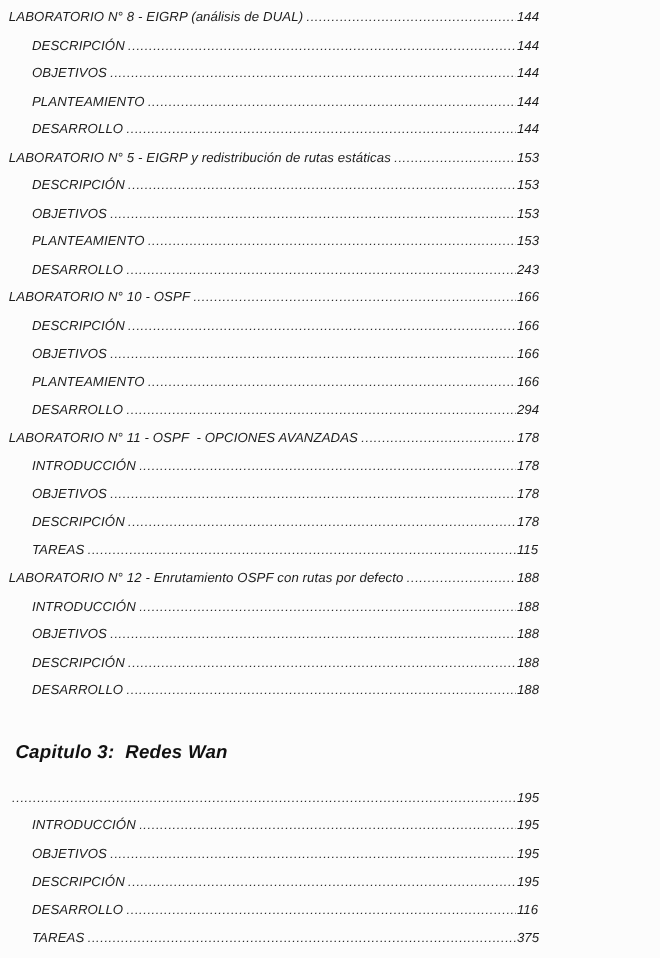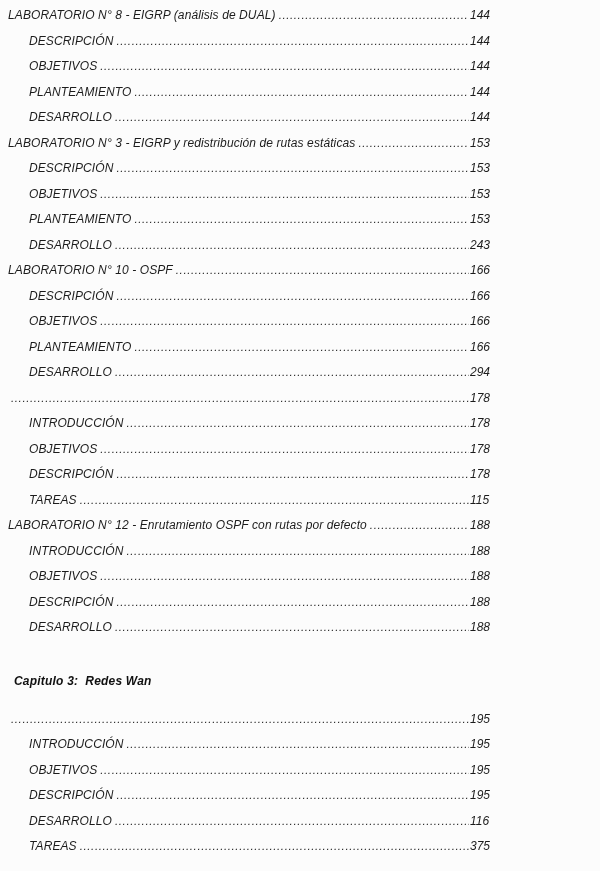--- a/index.html
+++ b/index.html
@@ -46,21 +46,21 @@
     content: "........................................................................................................................................................................................................................................";
     letter-spacing: 0.6px;
   }
   .toc-page {
     flex: 0 0 auto;
     min-width: 24px;
     text-align: left;
     white-space: nowrap;
   }
   .chapter-heading {
-    font-size: 12px;
+    font-size: 17px;
     font-weight: bold;
     color: #111111;
     white-space: pre;
     margin: 33px 0 19px 6px;
     letter-spacing: 0.2px;
   }
 </style>
 </head>
 <body>
 
@@ -90,21 +90,21 @@
     <span class="toc-page">144</span>
   </div>
 
   <div class="toc-row level-2">
     <span class="toc-label">DESARROLLO</span>
     <span class="toc-leader"></span>
     <span class="toc-page">144</span>
   </div>
 
   <div class="toc-row level-1">
-    <span class="toc-label">LABORATORIO N° 3 - EIGRP y redistribución de rutas estáticas</span>
+    <span class="toc-label">LABORATORIO N° 5 - EIGRP y redistribución de rutas estáticas</span>
     <span class="toc-leader"></span>
     <span class="toc-page">153</span>
   </div>
 
   <div class="toc-row level-2">
     <span class="toc-label">DESCRIPCIÓN</span>
     <span class="toc-leader"></span>
     <span class="toc-page">153</span>
   </div>
 
@@ -150,20 +150,21 @@
     <span class="toc-page">166</span>
   </div>
 
   <div class="toc-row level-2">
     <span class="toc-label">DESARROLLO</span>
     <span class="toc-leader"></span>
     <span class="toc-page">294</span>
   </div>
 
   <div class="toc-row level-1">
+    <span class="toc-label">LABORATORIO N° 11 - OSPF  - OPCIONES AVANZADAS</span>
     <span class="toc-leader"></span>
     <span class="toc-page">178</span>
   </div>
 
   <div class="toc-row level-2">
     <span class="toc-label">INTRODUCCIÓN</span>
     <span class="toc-leader"></span>
     <span class="toc-page">178</span>
   </div>
 

